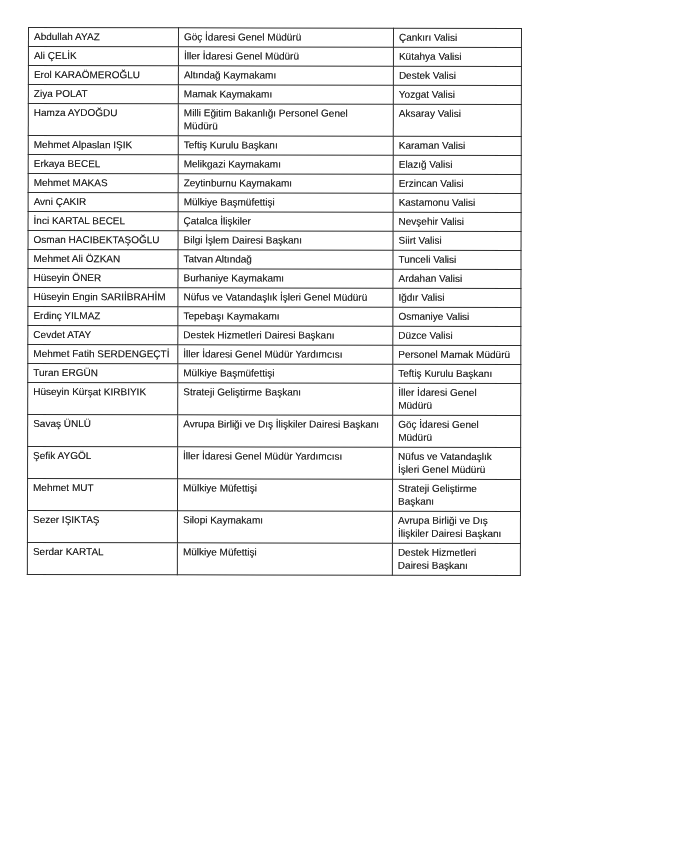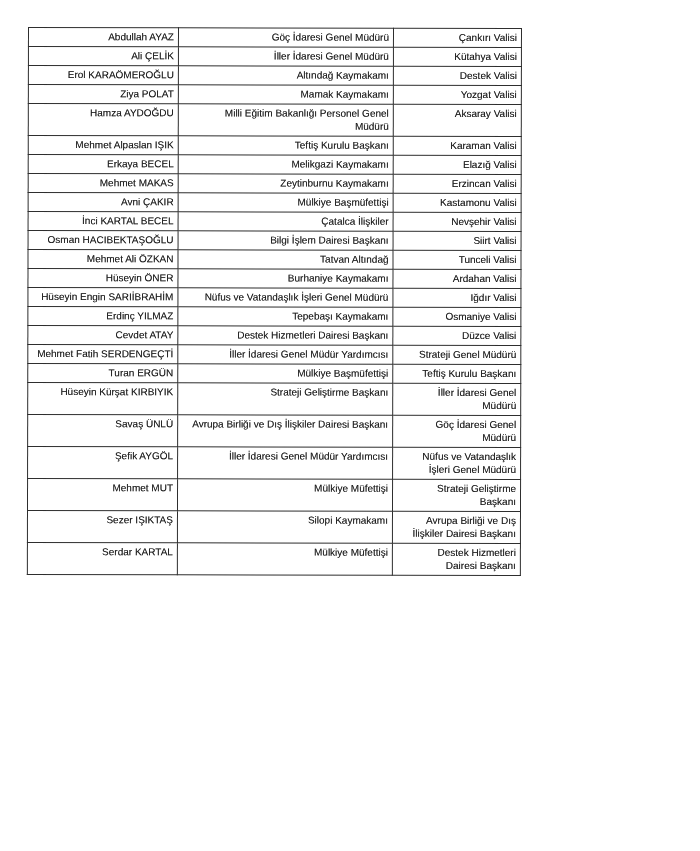--- a/index.html
+++ b/index.html
@@ -6,21 +6,20 @@
     margin: 0; padding: 0;
     width: 700px; height: 851px;
     background: #ffffff;
     overflow: hidden;
   }
   .page {
     position: relative;
     width: 700px; height: 851px;
     background: #ffffff;
     font-family: "Liberation Sans", sans-serif;
-    text-align: right;
   }
   table.appointments {
     position: absolute;
     left: 28px; top: 27px;
     width: 493px;
     border-collapse: collapse;
     table-layout: fixed;
     transform: rotate(0.12deg);
     transform-origin: top left;
   }
@@ -144,21 +143,21 @@
 
   <tr>
     <td class="name">Cevdet ATAY</td>
     <td class="pos">Destek Hizmetleri Dairesi Başkanı</td>
     <td class="newpos">Düzce Valisi</td>
   </tr>
 
   <tr>
     <td class="name">Mehmet Fatih SERDENGEÇTİ</td>
     <td class="pos">İller İdaresi Genel Müdür Yardımcısı</td>
-    <td class="newpos">Strateji Genel Müdürü</td>
+    <td class="newpos">Personel Mamak Müdürü</td>
   </tr>
 
   <tr>
     <td class="name">Turan ERGÜN</td>
     <td class="pos">Mülkiye Başmüfettişi</td>
     <td class="newpos">Teftiş Kurulu Başkanı</td>
   </tr>
 
   <tr>
     <td class="name">Hüseyin Kürşat KIRBIYIK</td>

